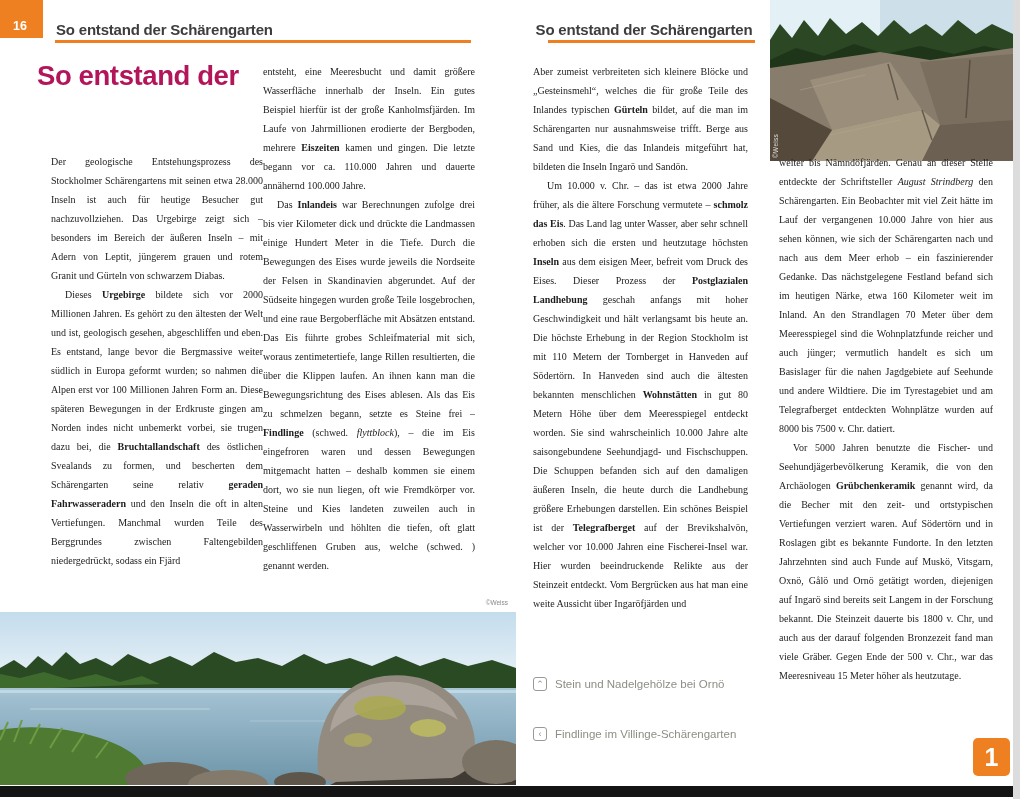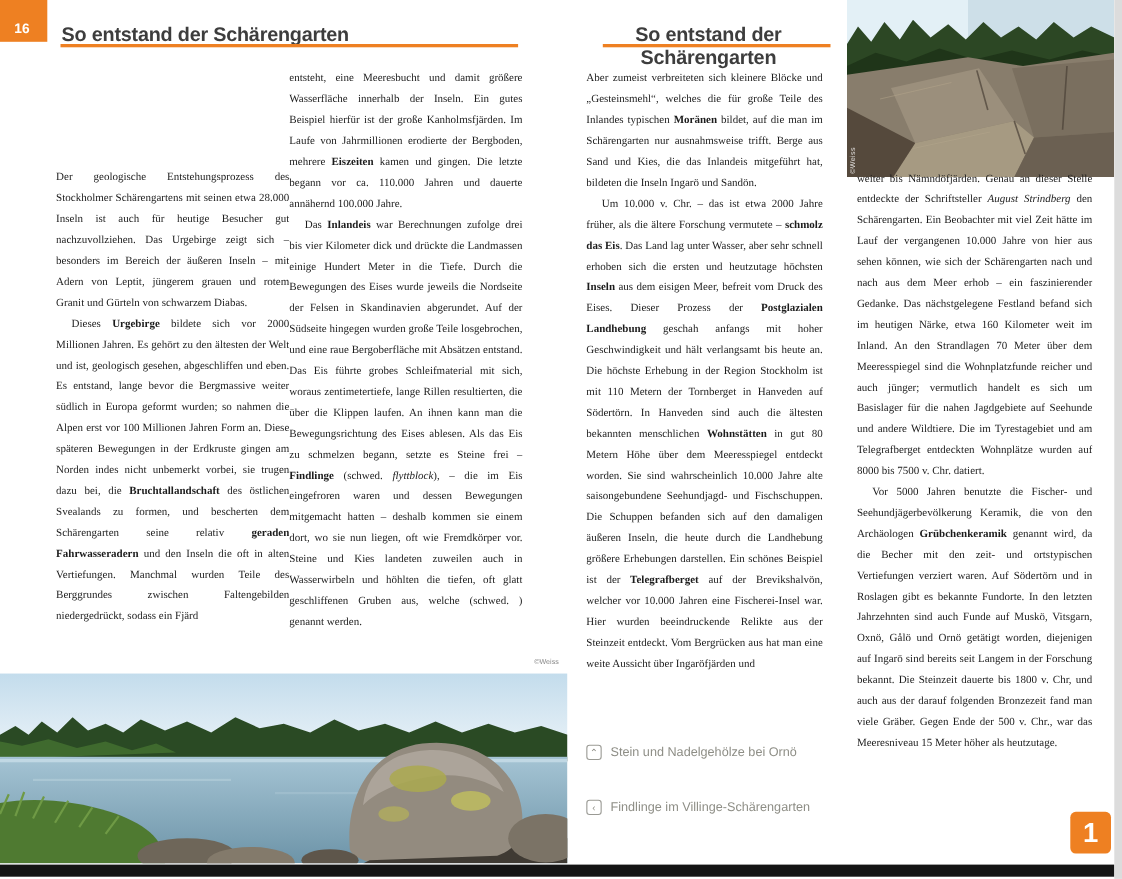--- a/index.html
+++ b/index.html
@@ -4,21 +4,21 @@
 <style>
   html,body{margin:0;padding:0;background:#fff;}
   .page{position:relative;width:1020px;height:799px;background:#fff;overflow:hidden;
         font-family:"Liberation Serif",serif;color:#1c1c1c;}
   
   .tab16{position:absolute;left:0;top:0;width:43px;height:38px;background:#ee8022;
          display:flex;align-items:flex-end;}
   .tab16 span{color:#fff;font-family:"Liberation Sans",sans-serif;font-weight:bold;
          font-size:12.5px;padding:0 0 5px 13px;}
   .runhead{position:absolute;top:21px;font-family:"Liberation Sans",sans-serif;
-         font-weight:bold;font-size:18px;color:#3d3d3d;letter-spacing:-0.2px;}
+         font-weight:bold;font-size:15px;color:#3d3d3d;letter-spacing:-0.2px;}
   .runhead.left{left:56px;}
   .runhead.right{left:533px;width:222px;text-align:center;}
   .rule{position:absolute;height:2.5px;background:#ee8022;top:40px;}
   .rule.left{left:55px;width:416px;}
   .rule.right{left:548px;width:207px;}
   
   .article-title{position:absolute;left:37px;top:60px;margin:0;
          font-family:"Liberation Sans",sans-serif;font-weight:bold;font-size:27.5px;
          line-height:32px;color:#b3155a;letter-spacing:-0.4px;}
   
@@ -82,32 +82,32 @@
       <polygon points="150,62 243,54 243,120 170,125" fill="#7a6f5f"></polygon>
       <polygon points="62,130 152,110 170,125 152,161 42,161" fill="#a69a82"></polygon>
       <polygon points="0,98 62,130 42,161 0,161" fill="#55493c"></polygon>
       <polygon points="170,125 243,120 243,161 152,161" fill="#6b6052"></polygon>
       <path d="M118,64 L128,100 M152,110 L162,140 M200,60 L196,118" stroke="#4a4036" stroke-width="1.5" fill="none" opacity="0.7"></path>
       <path d="M30,90 L95,75 M60,135 L130,120" stroke="#b3a68c" stroke-width="1" fill="none" opacity="0.5"></path>
     </svg>
   </div>
   <div class="vcredit">©Weiss</div>
 
-  <h1 class="article-title"><br></h1>
+  <h1 class="article-title"><span>So entstand der</span><br></h1>
 
   <div class="col col1">
     <p>Der geologische Entstehungsprozess des Stockholmer Schärengartens mit seinen etwa 28.000 Inseln ist auch für heutige Besucher gut nachzuvollziehen. Das Urgebirge zeigt sich – besonders im Bereich der äußeren Inseln – mit Adern von Leptit, jüngerem grauen und rotem Granit und Gürteln von schwarzem Diabas.</p>
     <p class="ind">Dieses <b>Urgebirge</b> bildete sich vor 2000 Millionen Jahren. Es gehört zu den ältesten der Welt und ist, geologisch gesehen, abgeschliffen und eben. Es entstand, lange bevor die Bergmassive weiter südlich in Europa geformt wurden; so nahmen die Alpen erst vor 100 Millionen Jahren Form an. Diese späteren Bewegungen in der Erdkruste gingen am Norden indes nicht unbemerkt vorbei, sie trugen dazu bei, die <b>Bruchtallandschaft</b> des östlichen Svealands zu formen, und bescherten dem Schärengarten seine relativ <b>geraden Fahrwasseradern</b> und den Inseln die oft  in alten Vertiefungen. Manchmal wurden Teile des Berggrundes zwischen Faltengebilden niedergedrückt, sodass ein Fjärd</p>
   </div>
   <div class="col col2">
     <p>entsteht, eine Meeresbucht und damit größere Wasserfläche innerhalb der Inseln. Ein gutes Beispiel hierfür ist der große Kanholmsfjärden. Im Laufe von Jahrmillionen erodierte der Bergboden, mehrere <b>Eiszeiten</b> kamen und gingen. Die letzte begann vor ca. 110.000 Jahren und dauerte annähernd 100.000 Jahre.</p>
     <p class="ind">Das <b>Inlandeis</b> war Berechnungen zufolge drei bis vier Kilometer dick und drückte die Landmassen einige Hundert Meter in die Tiefe. Durch die Bewegungen des Eises wurde jeweils die Nordseite der Felsen in Skandinavien abgerundet. Auf der Südseite hingegen wurden große Teile losgebrochen, und eine raue Bergoberfläche mit Absätzen entstand. Das Eis führte grobes Schleifmaterial mit sich, woraus zentimetertiefe, lange Rillen resultierten, die über die Klippen laufen. An ihnen kann man die Bewegungsrichtung des Eises ablesen. Als das Eis zu schmelzen begann, setzte es Steine frei – <b>Findlinge</b> (schwed. <i>flyttblock</i>), – die im Eis eingefroren waren und dessen Bewegungen mitgemacht hatten – deshalb kommen sie einem dort, wo sie nun liegen, oft wie Fremdkörper vor. Steine und Kies landeten zuweilen auch in Wasserwirbeln und höhlten die tiefen, oft glatt geschliffenen Gruben aus, welche  (schwed. ) genannt werden.</p>
   </div>
   <div class="col col3">
-    <p>Aber zumeist verbreiteten sich kleinere Blöcke und „Gesteinsmehl“, welches die für große Teile des Inlandes typischen <b>Moränen</b> bildet, auf die man im Schärengarten nur ausnahmsweise trifft. Berge aus Sand und Kies, die das Inlandeis mitgeführt hat, bildeten die Inseln Ingarö und Sandön.</p>
+    <p>Aber zumeist verbreiteten sich kleinere Blöcke und „Gesteinsmehl“, welches die für große Teile des Inlandes typischen <b>Gürteln</b> bildet, auf die man im Schärengarten nur ausnahmsweise trifft. Berge aus Sand und Kies, die das Inlandeis mitgeführt hat, bildeten die Inseln Ingarö und Sandön.</p>
     <p class="ind">Um 10.000 v. Chr. – das ist etwa 2000 Jahre früher, als die ältere Forschung vermutete – <b>schmolz das Eis</b>. Das Land lag unter Wasser, aber sehr schnell erhoben sich die ersten und heutzutage höchsten <b>Inseln</b> aus dem eisigen Meer, befreit vom Druck des Eises. Dieser Prozess der <b>Postglazialen Landhebung</b> geschah anfangs mit hoher Geschwindigkeit und hält verlangsamt bis heute an. Die höchste Erhebung in der Region Stockholm ist mit 110 Metern der Tornberget in Hanveden auf Södertörn. In Hanveden sind auch die ältesten bekannten menschlichen <b>Wohnstätten</b> in gut 80 Metern Höhe über dem Meeresspiegel entdeckt worden. Sie sind wahrscheinlich 10.000 Jahre alte saisongebundene Seehundjagd- und Fischschuppen. Die Schuppen befanden sich auf den damaligen äußeren Inseln, die heute durch die Landhebung größere Erhebungen darstellen. Ein schönes Beispiel ist der <b>Telegrafberget</b> auf der Brevikshalvön, welcher vor 10.000 Jahren eine Fischerei-Insel war. Hier wurden beeindruckende Relikte aus der Steinzeit entdeckt. Vom Bergrücken aus hat man eine weite Aussicht über Ingaröfjärden und</p>
   </div>
   <div class="col col4">
     <p>weiter bis Nämndöfjärden. Genau an dieser Stelle entdeckte der Schriftsteller <i>August Strindberg</i> den Schärengarten. Ein Beobachter mit viel Zeit hätte im Lauf der vergangenen 10.000 Jahre von hier aus sehen können, wie sich der Schärengarten nach und nach aus dem Meer erhob – ein faszinierender Gedanke. Das nächstgelegene Festland befand sich im heutigen Närke, etwa 160 Kilometer weit im Inland. An den Strandlagen 70 Meter über dem Meeresspiegel sind die Wohnplatzfunde reicher und auch jünger; vermutlich handelt es sich um Basislager für die nahen Jagdgebiete auf Seehunde und andere Wildtiere. Die im Tyrestagebiet und am Telegrafberget entdeckten Wohnplätze wurden auf 8000 bis 7500 v. Chr. datiert.</p>
     <p class="ind">Vor 5000 Jahren benutzte die Fischer- und Seehundjägerbevölkerung Keramik, die von den Archäologen <b>Grübchenkeramik</b> genannt wird, da die Becher mit den zeit- und ortstypischen Vertiefungen verziert waren. Auf Södertörn und in Roslagen gibt es bekannte Fundorte. In den letzten Jahrzehnten sind auch Funde auf Muskö, Vitsgarn, Oxnö, Gålö und Ornö getätigt worden, diejenigen auf Ingarö sind bereits seit Langem in der Forschung bekannt. Die Steinzeit dauerte bis 1800 v. Chr, und auch aus der darauf folgenden Bronzezeit fand man viele Gräber. Gegen Ende der  500 v. Chr., war das Meeresniveau 15 Meter höher als heutzutage.</p>
   </div>
 
   <div class="caption cap1">
     <span class="cap-icon">⌃</span>
     <span>Stein und Nadelgehölze bei Ornö</span>

